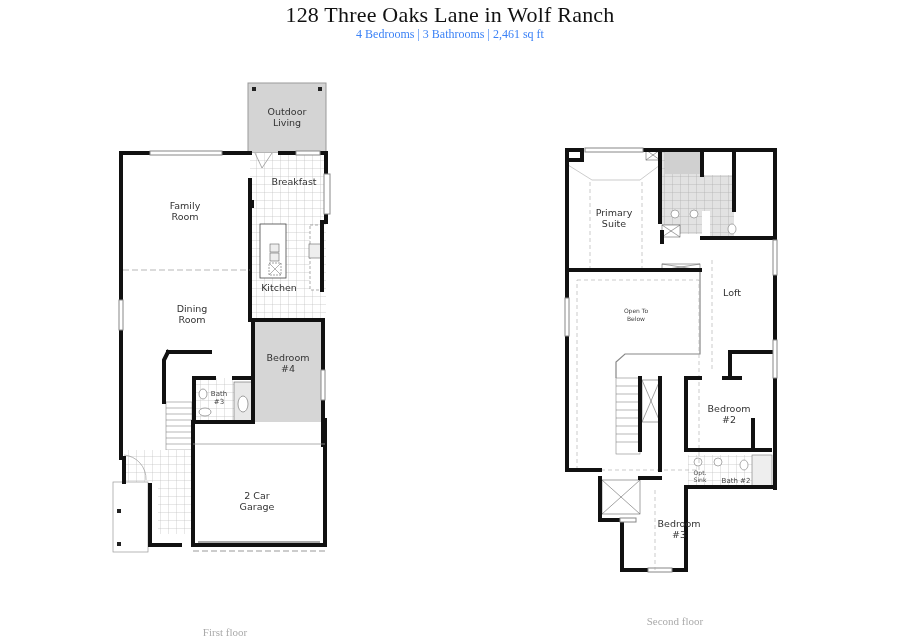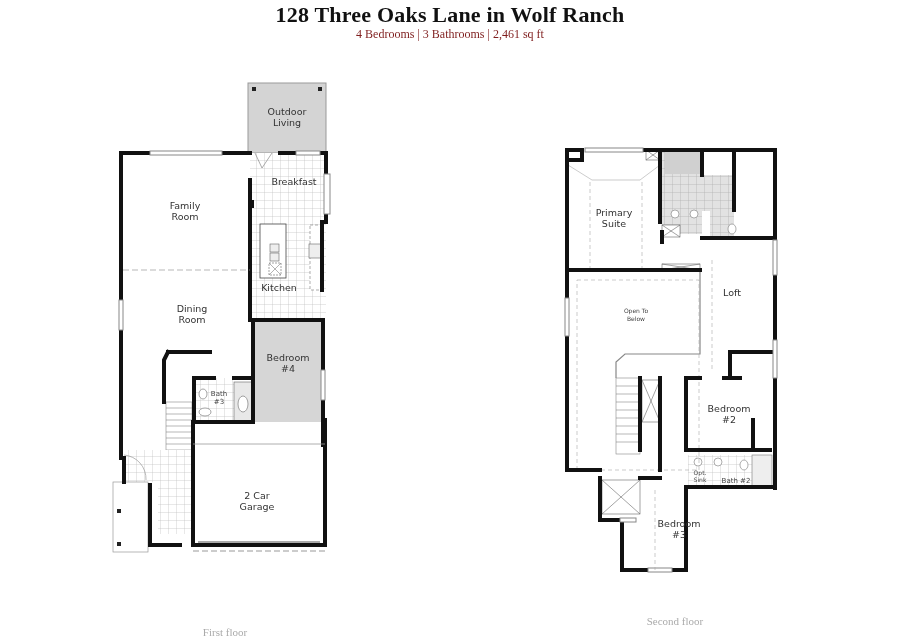--- a/index.html
+++ b/index.html
@@ -1,18 +1,18 @@
 <!DOCTYPE html>
 <html><head>
 <meta charset="utf-8">
 <style>
   html, body { margin:0; padding:0; background:#ffffff; }
   body { width:900px; height:637px; position:relative; overflow:hidden; font-family:"Liberation Sans", sans-serif; }
-  .title { position:absolute; left:0; width:900px; top:2px; text-align:center; font-family:"Liberation Serif", serif; font-weight:bold; font-size:22px; color:#111; letter-spacing:0.2px; }
-  .subtitle { position:absolute; left:0; width:900px; top:27px; text-align:center; font-family:"Liberation Serif", serif; font-size:12px; color:#7f1d1d; }
+  .title { position:absolute; left:0; width:900px; top:2px; text-align:center; font-family:"Liberation Serif", serif; font-weight:normal; font-size:22px; color:#111; letter-spacing:0.2px; }
+  .subtitle { position:absolute; left:0; width:900px; top:27px; text-align:center; font-family:"Liberation Serif", serif; font-size:12px; color:#3b82f6; }
   .plan { position:absolute; left:0; top:0; }
   .room-label { font-family:"DejaVu Sans", sans-serif; font-size:9.5px; fill:#333; text-anchor:middle; }
   .small-label { font-family:"DejaVu Sans", sans-serif; font-size:6px; fill:#444; text-anchor:middle; }
   .floor-label { font-family:"Liberation Serif", serif; font-size:11px; fill:#aaa; text-anchor:middle; }
 </style>
 </head>
 <body>
 
 <div class="title">128 Three Oaks Lane in Wolf Ranch</div>
 <div class="subtitle">4 Bedrooms | 3 Bathrooms | 2,461 sq ft</div>

